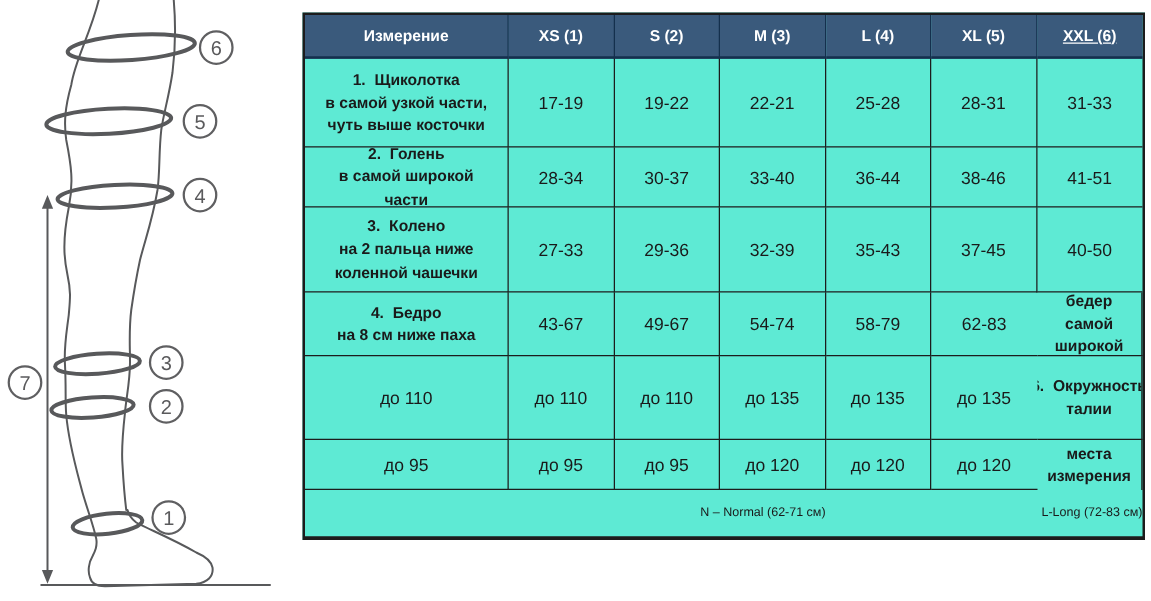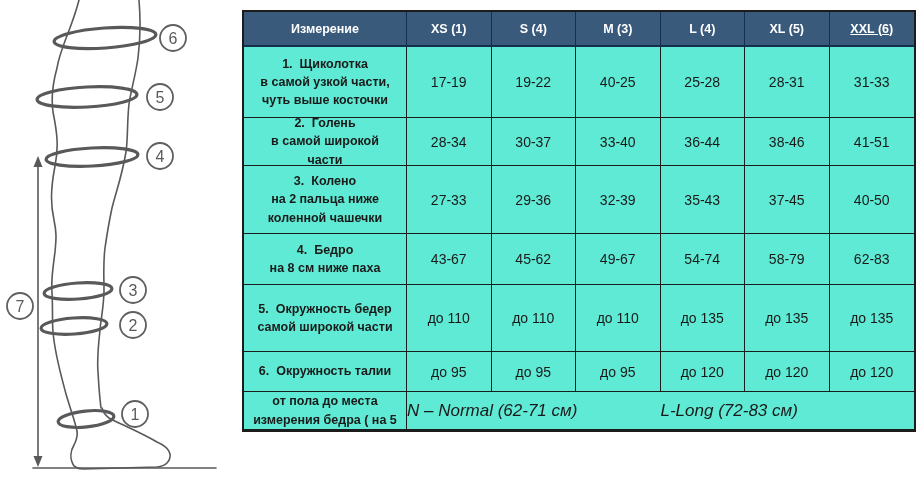--- a/index.html
+++ b/index.html
@@ -82,23 +82,22 @@
   .label-title .num { margin-right: 7px; }
   .label-desc { font-weight: bold; }
   .merged-cell {
     grid-column: 2 / 8;
     display: flex;
     align-items: center;
     border-bottom: none;
   }
   .merged-cell .length-option {
     flex: 1;
-    text-align: left;
-    font-size: 17px;
-    font-style: italic;
+    text-align: right;
+    font-size: 10px;
   }
 </style>
 </head>
 <body>
 
 <div class="stage">
 
   <div class="leg-diagram">
     <svg width="240" height="481" viewBox="0 0 240 481" xmlns="http://www.w3.org/2000/svg">
       <g stroke="#58595b" fill="none" stroke-linecap="round" stroke-linejoin="round">
@@ -168,33 +167,33 @@
         <text x="135" y="420">1</text>
         <text x="20" y="312">7</text>
       </g>
     </svg>
   </div>
 
   <div class="sizes-table">
 
     <div class="cell head">Измерение</div>
     <div class="cell head">XS (1)</div>
-    <div class="cell head">S (4)</div>
+    <div class="cell head">S (2)</div>
     <div class="cell head">M (3)</div>
     <div class="cell head">L (4)</div>
     <div class="cell head">XL (5)</div>
     <div class="cell head col-last">XXL (6)</div>
 
     <div class="cell label-cell">
       <div class="label-title"><span class="num">1.</span><span>Щиколотка</span></div>
       <div class="label-desc">в самой узкой части, чуть выше косточки</div>
     </div>
     <div class="cell value">17-19</div>
     <div class="cell value">19-22</div>
-    <div class="cell value">40-25</div>
+    <div class="cell value">22-21</div>
     <div class="cell value">25-28</div>
     <div class="cell value">28-31</div>
     <div class="cell value col-last">31-33</div>
 
     <div class="cell label-cell">
       <div class="label-title"><span class="num">2.</span><span>Голень</span></div>
       <div class="label-desc">в самой широкой части</div>
     </div>
     <div class="cell value">28-34</div>
     <div class="cell value">30-37</div>
@@ -212,21 +211,20 @@
     <div class="cell value">32-39</div>
     <div class="cell value">35-43</div>
     <div class="cell value">37-45</div>
     <div class="cell value col-last">40-50</div>
 
     <div class="cell label-cell">
       <div class="label-title"><span class="num">4.</span><span>Бедро</span></div>
       <div class="label-desc">на 8 см ниже паха</div>
     </div>
     <div class="cell value">43-67</div>
-    <div class="cell value">45-62</div>
     <div class="cell value">49-67</div>
     <div class="cell value">54-74</div>
     <div class="cell value">58-79</div>
     <div class="cell value col-last">62-83</div>
 
     <div class="cell label-cell">
       <div class="label-title"><span class="num">5.</span><span>Окружность бедер</span></div>
       <div class="label-desc">самой широкой части</div>
     </div>
     <div class="cell value">до 110</div>

